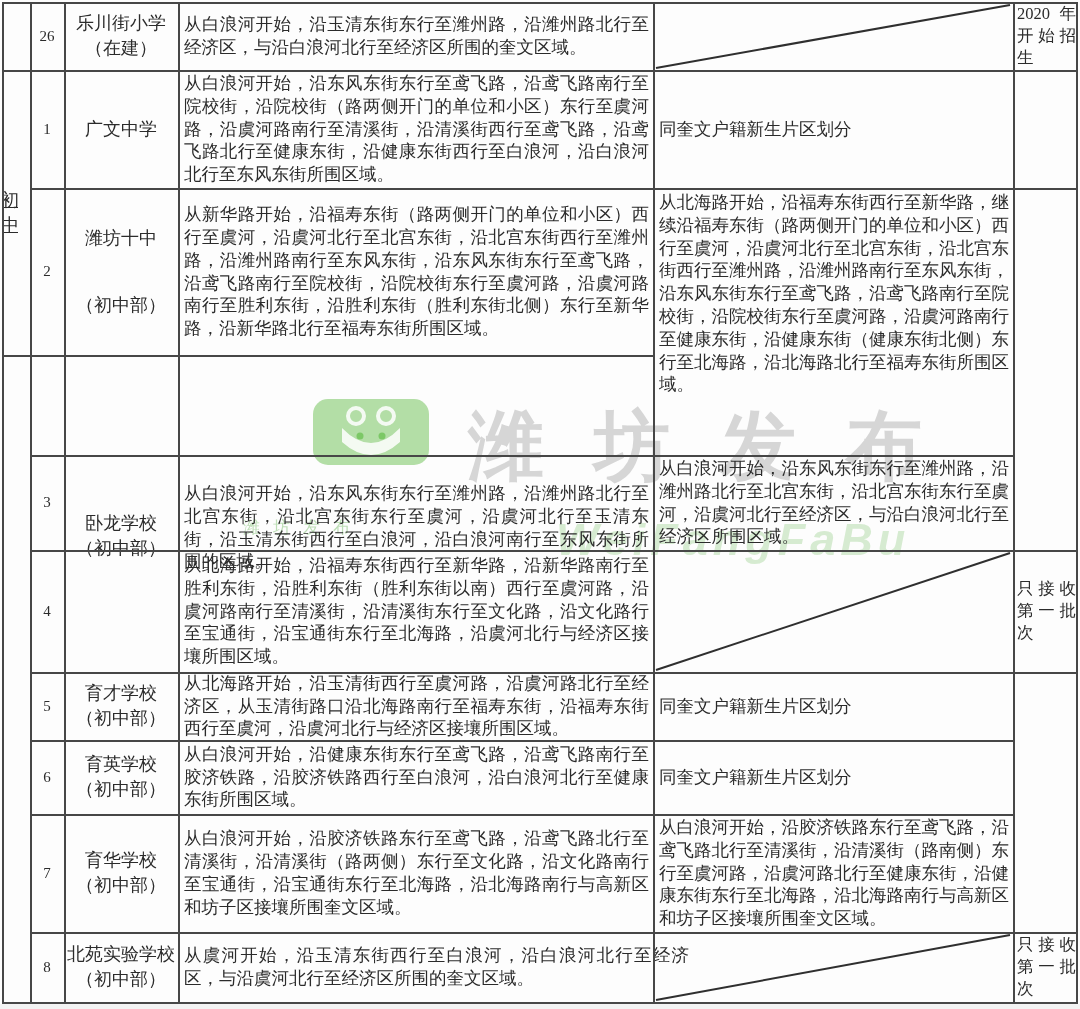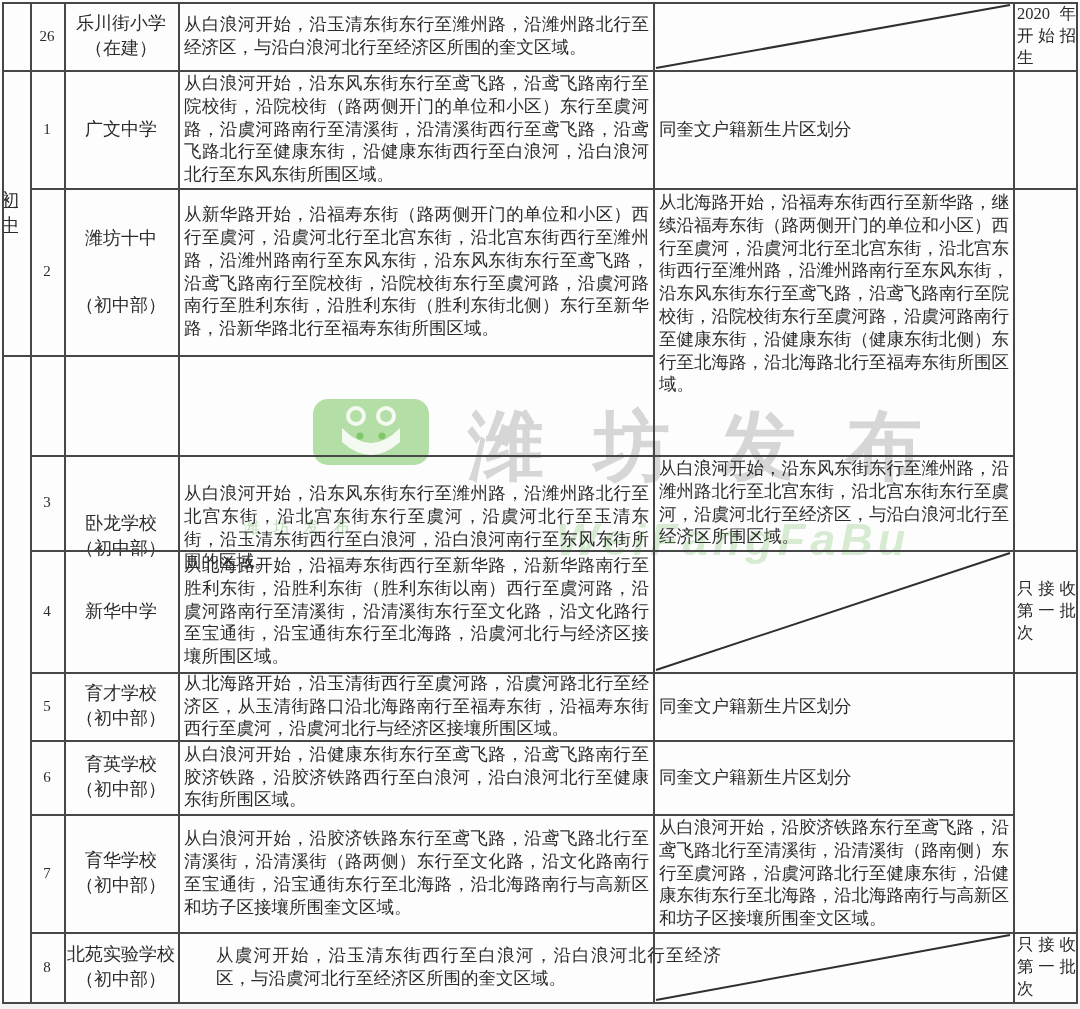--- a/index.html
+++ b/index.html
@@ -125,24 +125,20 @@
   <div class="cell desc" style="left:178px;top:480px;width:475px;height:95px;">
     <div class="txt">从白浪河开始，沿东风东街东行至潍州路，沿潍州路北行至北宫东街，沿北宫东街东行至虞河，沿虞河北行至玉清东街，沿玉清东街西行至白浪河，沿白浪河南行至东风东街所围的区域。</div>
   </div>
   <div class="cell desc" style="left:653px;top:455px;width:360px;height:95px;">
     <div class="txt">从白浪河开始，沿东风东街东行至潍州路，沿潍州路北行至北宫东街，沿北宫东街东行至虞河，沿虞河北行至经济区，与沿白浪河北行至经济区所围区域。</div>
   </div>
 
   <div class="cell flexc" style="left:30px;top:550px;width:34px;height:122px;">
     <div class="num">4</div>
   </div>
-  <div class="cell flexc" style="left:64px;top:550px;width:114px;height:122px;">
-    <div class="school-line">新华中学</div>
-    <div class="school-line"></div>
-  </div>
   <div class="cell desc" style="left:178px;top:550px;width:475px;height:122px;">
     <div class="txt">从北海路开始，沿福寿东街西行至新华路，沿新华路南行至胜利东街，沿胜利东街（胜利东街以南）西行至虞河路，沿虞河路南行至清溪街，沿清溪街东行至文化路，沿文化路行至宝通街，沿宝通街东行至北海路，沿虞河北行与经济区接壤所围区域。</div>
   </div>
   <svg class="slash" style="left:653px;top:550px;" width="360" height="122">
     <line x1="3" y1="120" x2="357" y2="3" stroke="#2f2f2f" stroke-width="2"></line>
   </svg>
   <div class="cell note" style="left:1013px;top:550px;width:65px;height:122px;">
     <div class="txt">只接收第一批次</div>
   </div>
 
@@ -188,21 +184,21 @@
     <div class="txt">从白浪河开始，沿胶济铁路东行至鸢飞路，沿鸢飞路北行至清溪街，沿清溪街（路南侧）东行至虞河路，沿虞河路北行至健康东街，沿健康东街东行至北海路，沿北海路南行与高新区和坊子区接壤所围奎文区域。</div>
   </div>
 
   <div class="cell flexc" style="left:30px;top:932px;width:34px;height:70px;">
     <div class="num">8</div>
   </div>
   <div class="cell flexc" style="left:64px;top:932px;width:114px;height:70px;">
     <div class="school-line">北苑实验学校</div>
     <div class="school-line">（初中部）</div>
   </div>
-  <div class="cell desc" style="left:178px;top:932px;width:515px;height:70px;margin-left:32px;">
+  <div class="cell desc" style="left:178px;top:932px;width:515px;height:70px;">
     <div class="txt">从虞河开始，沿玉清东街西行至白浪河，沿白浪河北行至经济区，与沿虞河北行至经济区所围的奎文区域。</div>
   </div>
   <svg class="slash" style="left:653px;top:932px;" width="360" height="70">
     <line x1="3" y1="68" x2="357" y2="3" stroke="#2f2f2f" stroke-width="2"></line>
   </svg>
   <div class="cell note" style="left:1013px;top:932px;width:65px;height:70px;">
     <div class="txt">只接收第一批次</div>
   </div>
 
   <div class="hline" style="top:2px;left:2px;width:1076px;"></div>

